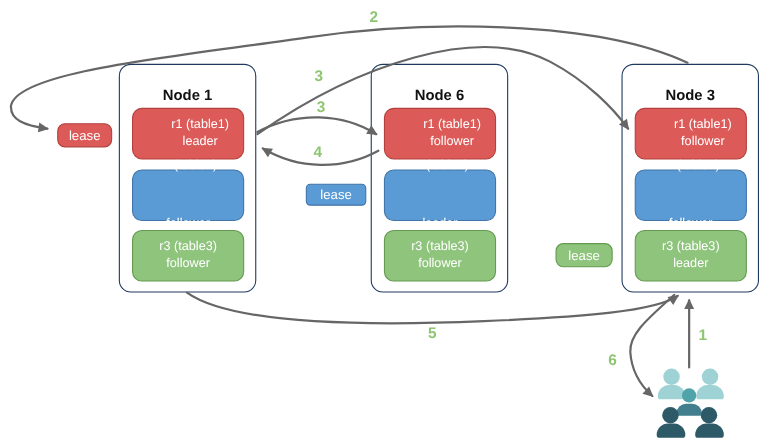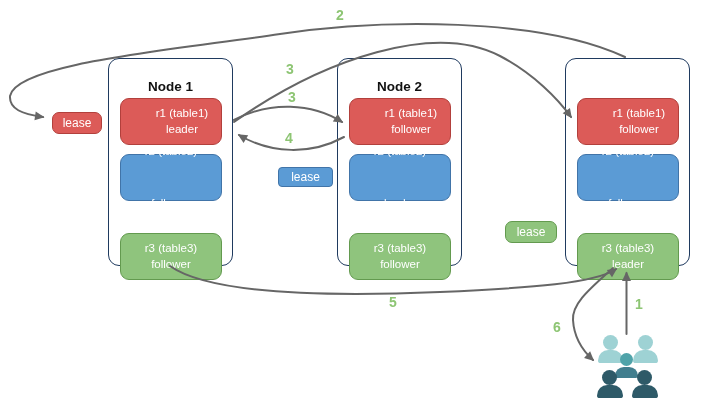--- a/index.html
+++ b/index.html
@@ -16,21 +16,21 @@
   .node-title{
     margin-top:20px;text-align:center;font-size:13.5px;font-weight:bold;color:#111111;
   }
   .replica{
     position:absolute;left:11px;width:102px;height:47px;border-radius:9px;
     box-sizing:border-box;display:flex;flex-direction:column;align-items:center;
     justify-content:center;color:#ffffff;font-size:11.5px;line-height:1.32;text-align:center;
   }
   .replica[data-color="red"]  {background:#dc5b58;border:1.5px solid #b2403c;}
   .replica[data-color="blue"] {background:#5b9bd5;border:1.5px solid #4174a8;}
-  .replica[data-color="green"]{background:#8fc47d;border:1.5px solid #639a4f;margin-top:24px;}
+  .replica[data-color="green"]{background:#8fc47d;border:1.5px solid #639a4f;}
   .r-pos-0{top:39px;padding-left:22px;} .r-pos-1{top:95px;gap:36px;} .r-pos-2{top:150px;}
   
   .chip{
     position:absolute;display:flex;align-items:center;justify-content:center;
     color:#ffffff;font-size:12px;box-sizing:border-box;
   }
   .chip-red  {left:52px;top:112px;width:50px;height:22px;border-radius:7px;background:#dc5b58;border:1.5px solid #b2403c;}
   .chip-blue {left:278px;top:167px;width:55px;height:20px;border-radius:4px;background:#5b9bd5;border:1.5px solid #4174a8;}
   .chip-green{left:505px;top:221px;width:52px;height:22px;border-radius:7px;background:#8fc47d;border:1.5px solid #639a4f;}
   
@@ -70,36 +70,37 @@
       <span>r2 (table2)</span>
       <span>follower</span>
     </div>
     <div class="replica r-pos-2" data-color="green">
       <span>r3 (table3)</span>
       <span>follower</span>
     </div>
   </div>
 
   <div class="node" style="left:337px">
-    <div class="node-title">Node 2</div>
+    <div class="node-title">Node 6</div>
     <div class="replica r-pos-0" data-color="red">
       <span>r1 (table1)</span>
       <span>follower</span>
     </div>
     <div class="replica r-pos-1" data-color="blue">
       <span>r2 (table2)</span>
       <span>leader</span>
     </div>
     <div class="replica r-pos-2" data-color="green">
       <span>r3 (table3)</span>
       <span>follower</span>
     </div>
   </div>
 
   <div class="node" style="left:565px">
+    <div class="node-title">Node 3</div>
     <div class="replica r-pos-0" data-color="red">
       <span>r1 (table1)</span>
       <span>follower</span>
     </div>
     <div class="replica r-pos-1" data-color="blue">
       <span>r2 (table2)</span>
       <span>follower</span>
     </div>
     <div class="replica r-pos-2" data-color="green">
       <span>r3 (table3)</span>

